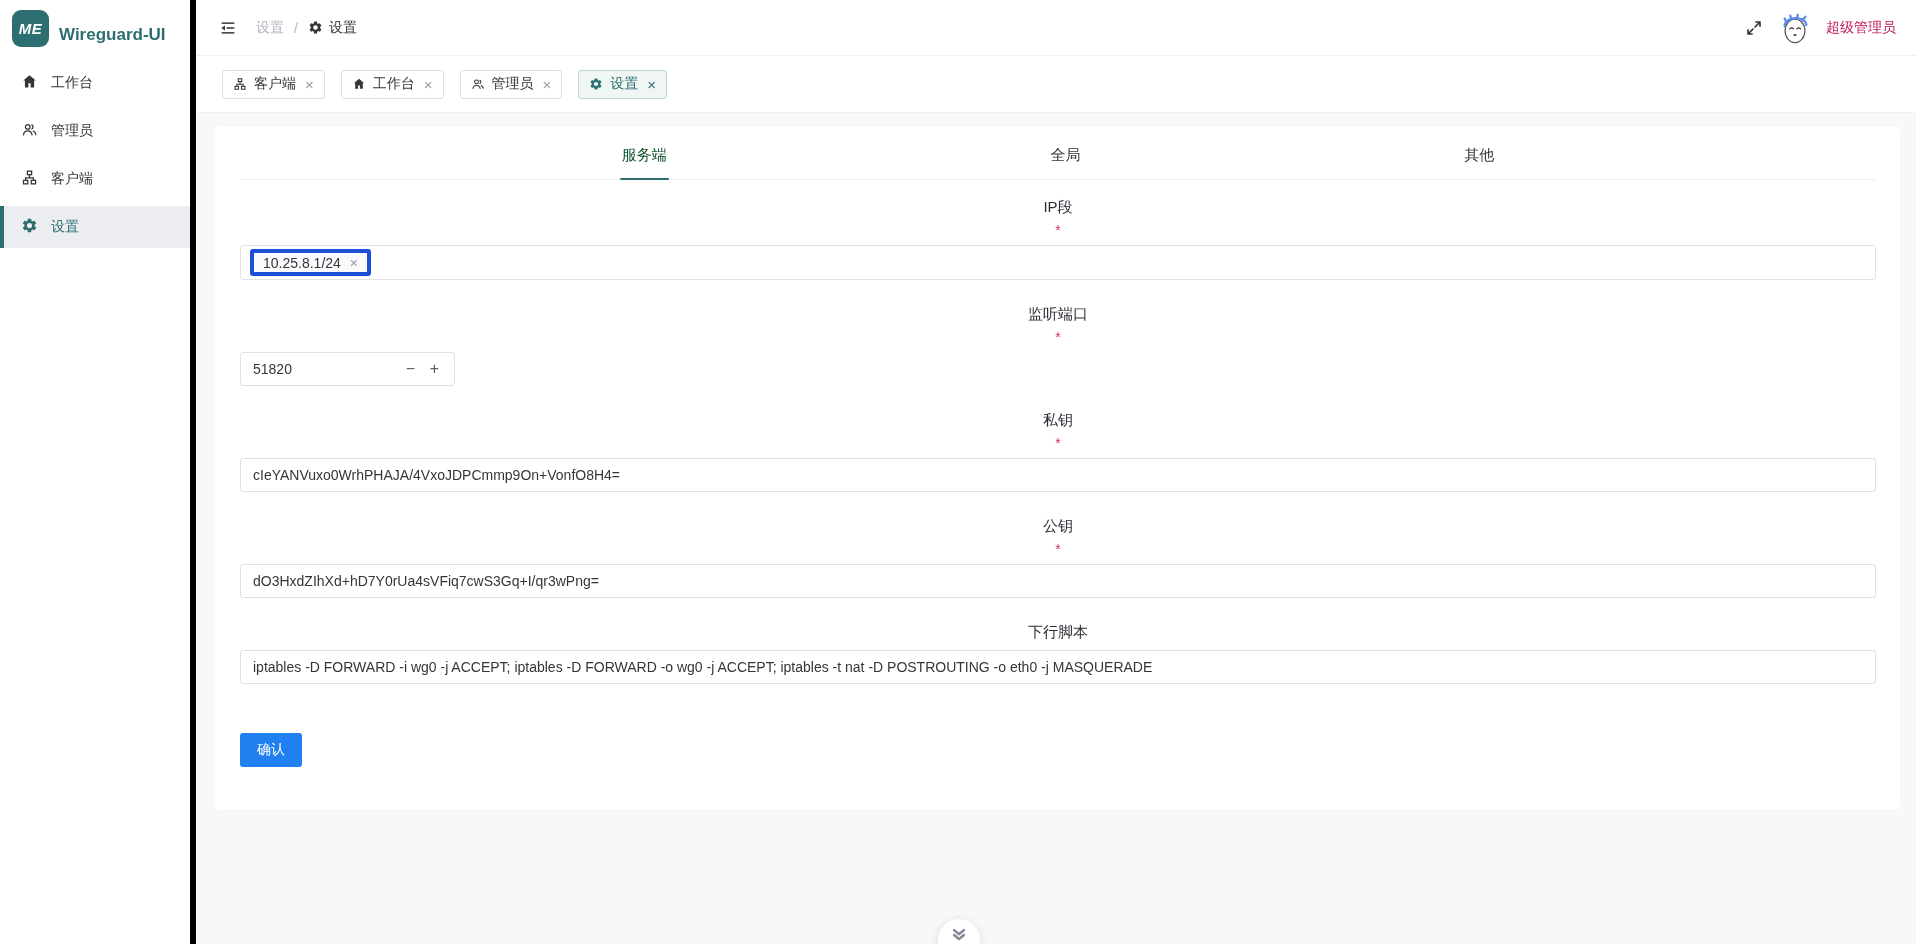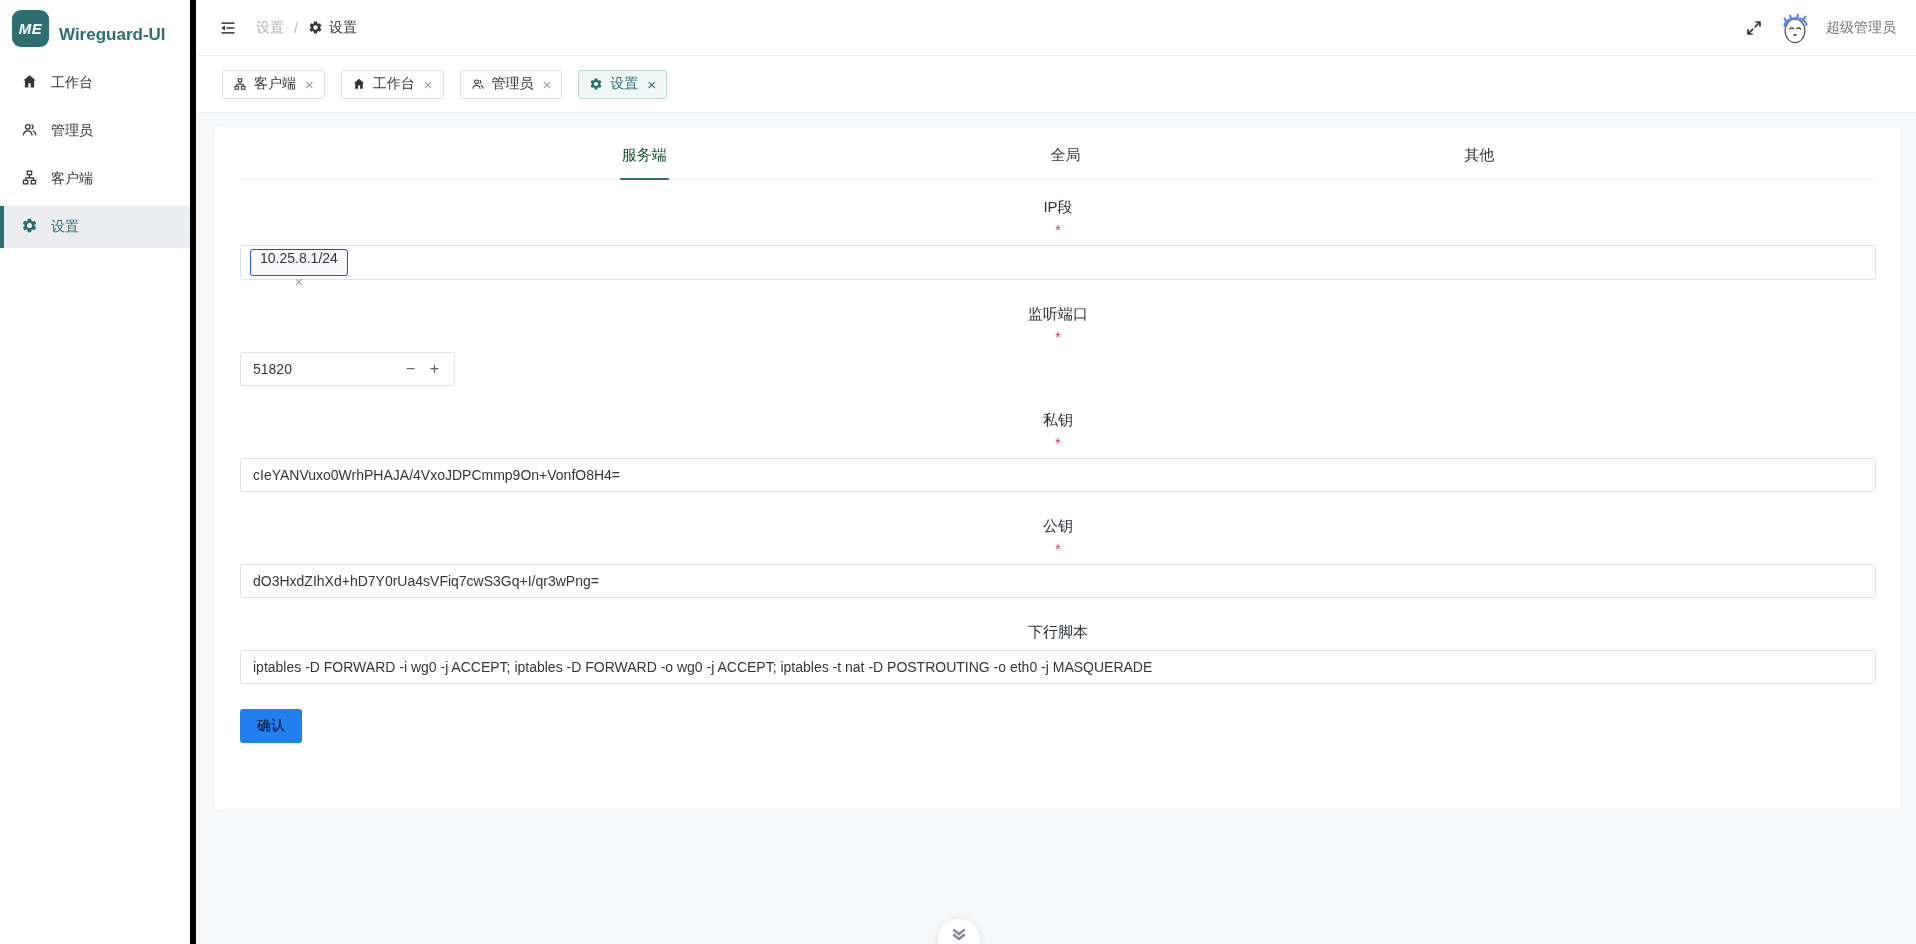--- a/index.html
+++ b/index.html
@@ -30,21 +30,21 @@
   .icon-btn { width:20px; height:20px; display:inline-flex; align-items:center; justify-content:center;
               color:#333639; cursor:pointer; }
   .icon-btn svg { width:18px; height:18px; }
   .breadcrumb { display:flex; align-items:center; gap:10px; font-size:14px; }
   .bc-root { color:#b1b5bd; cursor:pointer; }
   .bc-sep { color:#b1b5bd; }
   .bc-cur { display:flex; align-items:center; gap:6px; color:#333639; cursor:pointer; }
   .bc-cur svg { width:15px; height:15px; }
   .topbar-right { display:flex; align-items:center; gap:14px; }
   .avatar { width:34px; height:34px; border-radius:50%; overflow:hidden; display:inline-flex; cursor:pointer; }
-  .username { font-size:14px; color:#737373; cursor:pointer;font-family:Liberation Mono, monospace; }
+  .username { font-size:14px; color:#be185d; cursor:pointer;font-family:Liberation Mono, monospace; }
 
   
   .tabbar { height:57px; background:#fff; border-bottom:1px solid #f1f1f4;
             display:flex; align-items:center; gap:16px; padding:0 26px; }
   .chip { height:29px; display:inline-flex; align-items:center; gap:7px; padding:0 10px;
           border:1px solid #dcdfe5; border-radius:3px; background:#fff; font-size:14px;
           color:#333639; cursor:pointer; }
   .chip svg { width:14px; height:14px; }
   .chip .chip-close { color:#9499a3; font-size:15px; line-height:1; margin-left:2px; cursor:pointer; }
   .chip.active { color:#2d6e71; border-color:#bcd6d2; background:#eff6f4; }
@@ -62,30 +62,30 @@
 
   .form { padding-top:18px; }
   .field { margin-bottom:25px; }
   .field-label { font-size:15px; color:#2b2f36; margin-bottom:8px; display:flex; align-items:center; gap:4px;flex-direction:column; }
   .req { color:#d03050; font-size:14px; transform:translateY(1px); }
   .text-input { width:100%; height:34px; border:1px solid #e0e0e6; border-radius:3px; background:#fff;
                 padding:0 12px; font-size:14px; color:#333639; font-family:"Liberation Sans","DejaVu Sans",sans-serif; outline:none; }
   .tags-input { width:100%; height:35px; border:1px solid #e0e0e6; border-radius:3px; background:#fff;
                 display:flex; align-items:center; padding:0 4px; }
   .tag { height:27px; display:inline-flex; align-items:center; gap:9px; padding:0 9px; margin-left:5px;
-         border:1px solid #1d4ed8; border-radius:3px; background:#fafafc; font-size:14px; color:#333639;flex-direction:column; }
+         border:4px solid #1d4ed8; border-radius:3px; background:#fafafc; font-size:14px; color:#333639; }
   .tag-close { color:#9499a3; font-size:14px; cursor:pointer; line-height:1; }
   .number-wrap { position:relative; width:215px;text-decoration:underline; }
   .number-wrap .text-input { padding-right:66px; }
   .step { position:absolute; top:0; height:34px; display:flex; align-items:center; color:#5a5f66;
           font-size:16px; cursor:pointer; user-select:none; }
   .step.minus { right:40px; }
   .step.plus  { right:16px; }
 
-  .submit { height:34px; padding:0 17px; background:#2080f0; color:#000000; border:none;
+  .submit { margin-top:24px; height:34px; padding:0 17px; background:#2080f0; color:#ffffff; border:none;
             border-radius:3px; font-size:14px; cursor:pointer; font-family:inherit; }
 
   
   .float-btn { position:fixed; left:938px; top:919px; width:42px; height:42px; border-radius:50%;
                background:#fff; box-shadow:0 2px 10px rgba(0,0,0,.12); display:flex; justify-content:center;
                padding-top:7px; cursor:pointer; }
   .float-btn svg { width:18px; height:18px; }
 </style>
 </head>
 <body>

